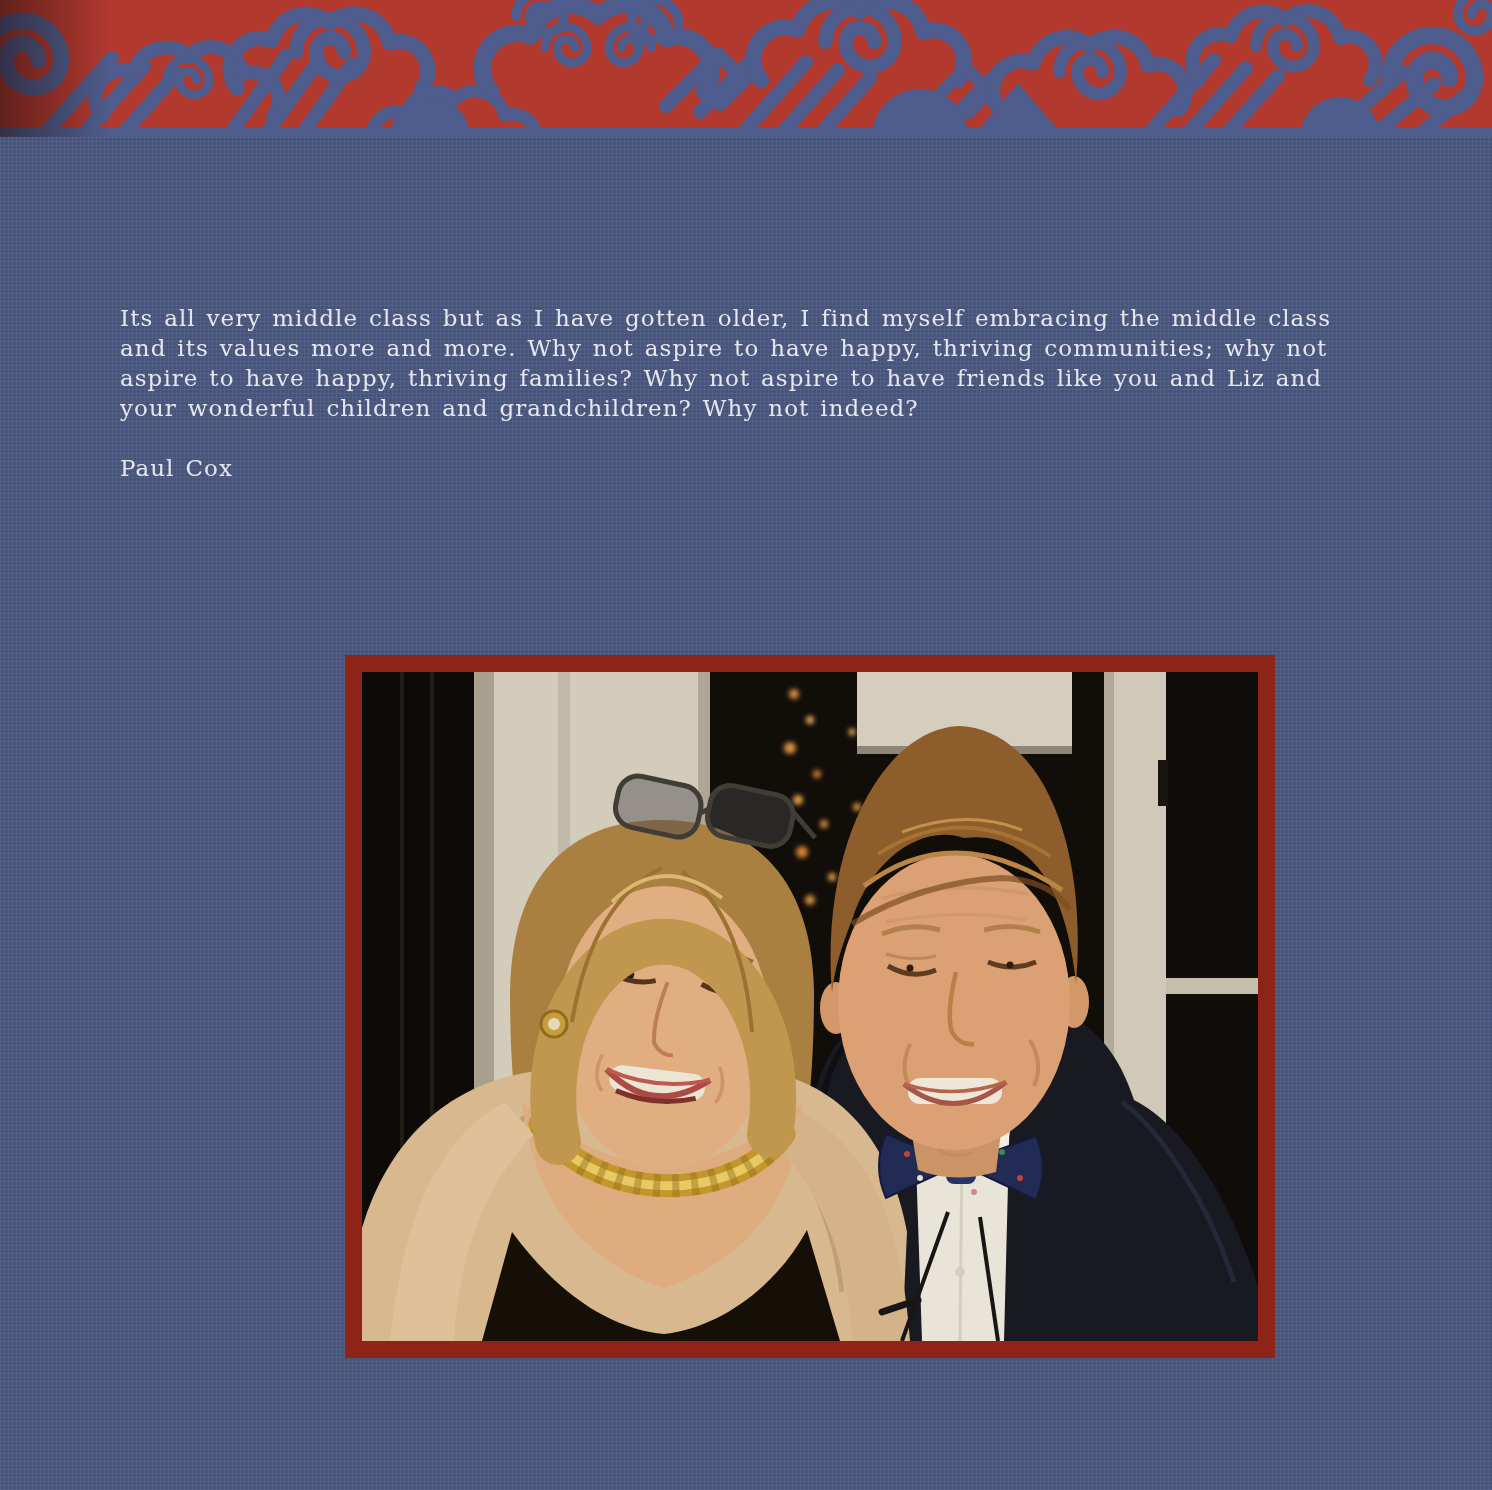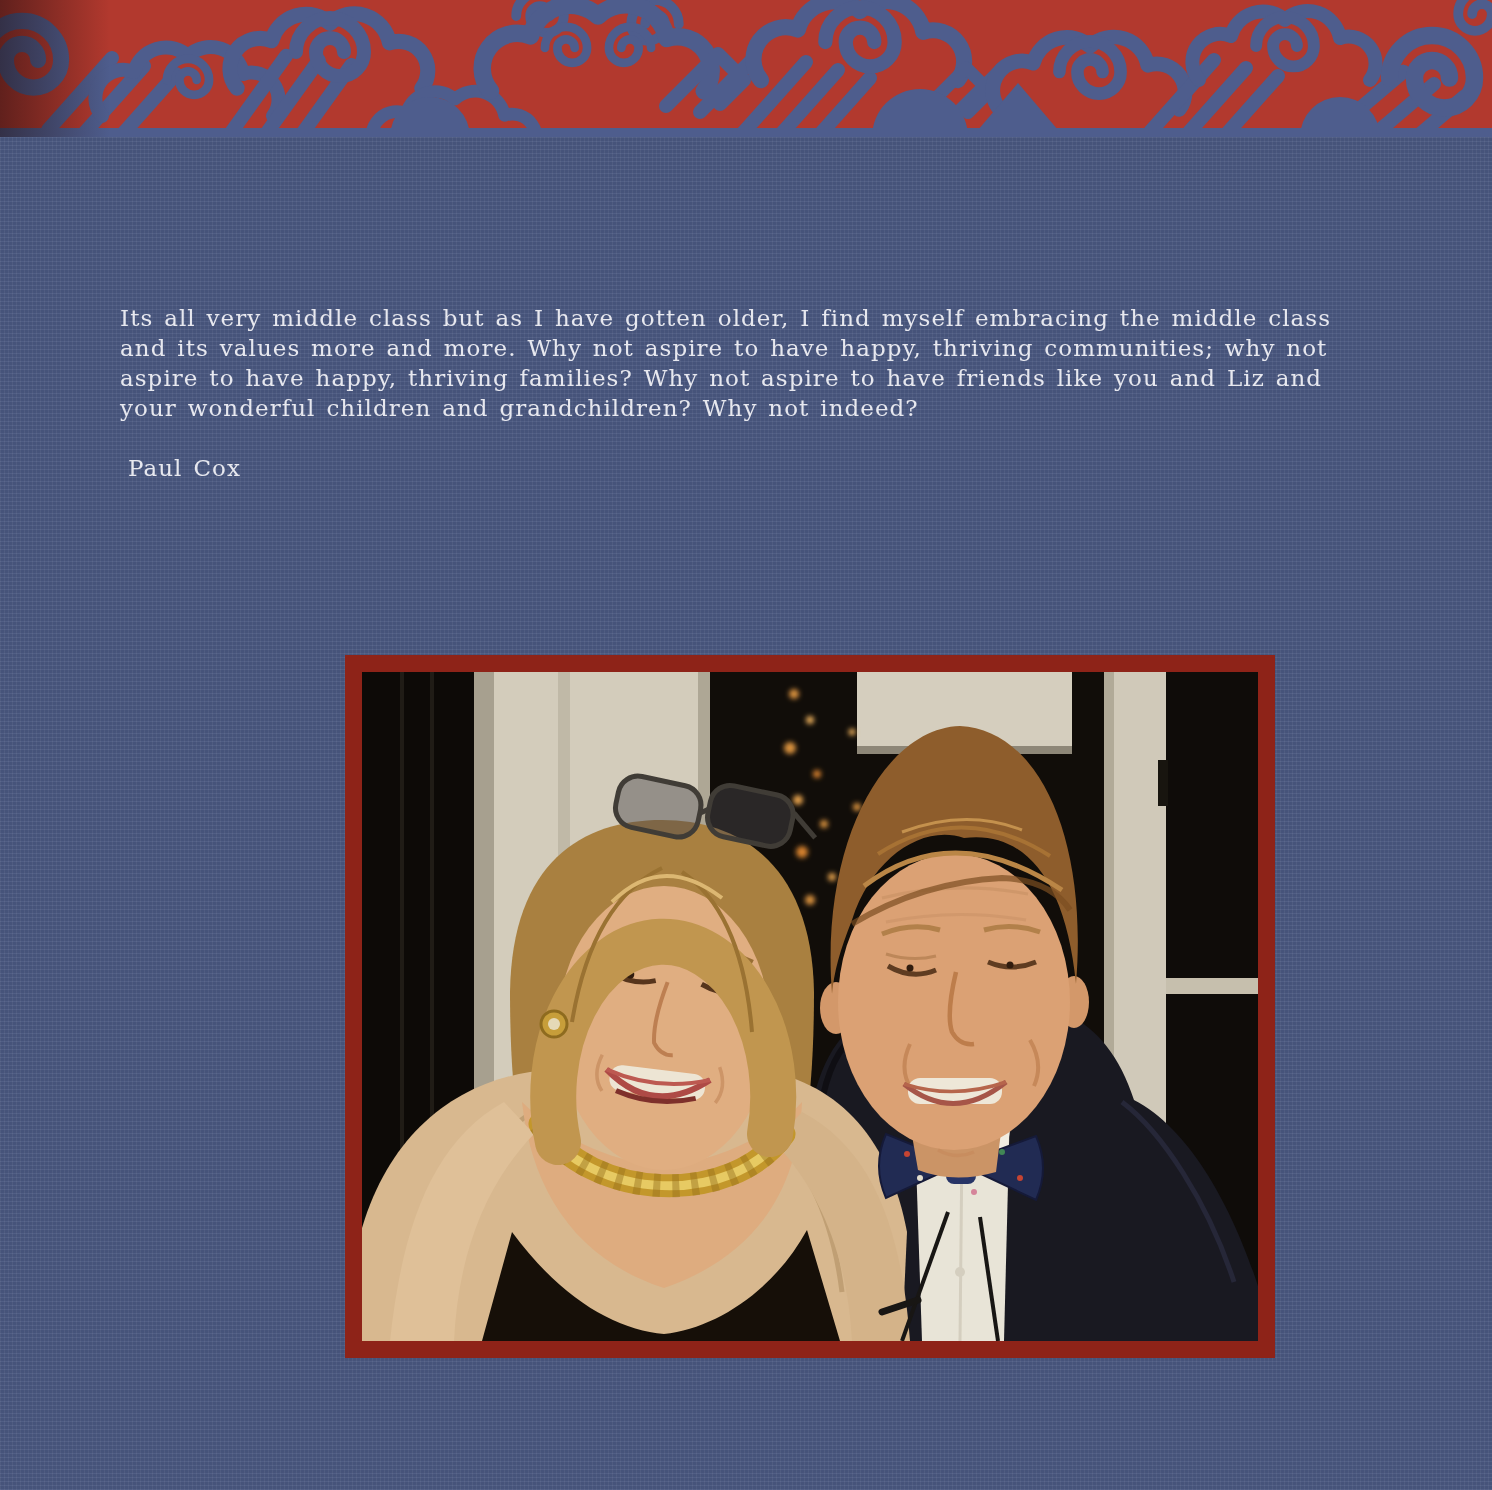--- a/index.html
+++ b/index.html
@@ -24,21 +24,21 @@
       repeating-linear-gradient(0deg, rgba(255,255,255,.04) 0 1px, rgba(8,10,28,.06) 1px 4px);
   }
   .band{position:absolute;left:0;top:0;width:1492px;height:137px;display:block;z-index:2;}
   .letter{
     position:absolute;left:120px;top:303px;width:1256px;z-index:2;
     color:var(--text-white);
     font-size:23px;line-height:30px;letter-spacing:1.05px;word-spacing:2.5px;
     text-align:left;
   }
   .letter p{margin:0 2px 30px 0;}
-  .letter .sig{margin:30px 0 0 8px;}
+  .letter .sig{margin:30px 0 0 0;}
   .photo-frame{
     position:absolute;left:345px;top:655px;margin:0;z-index:2;
     width:930px;height:703px;
     border:17px solid var(--frame-red);
     background:#0e0c0a;
   }
   .photo-frame svg{display:block;width:896px;height:669px;}
 </style>
 </head>
 <body>

